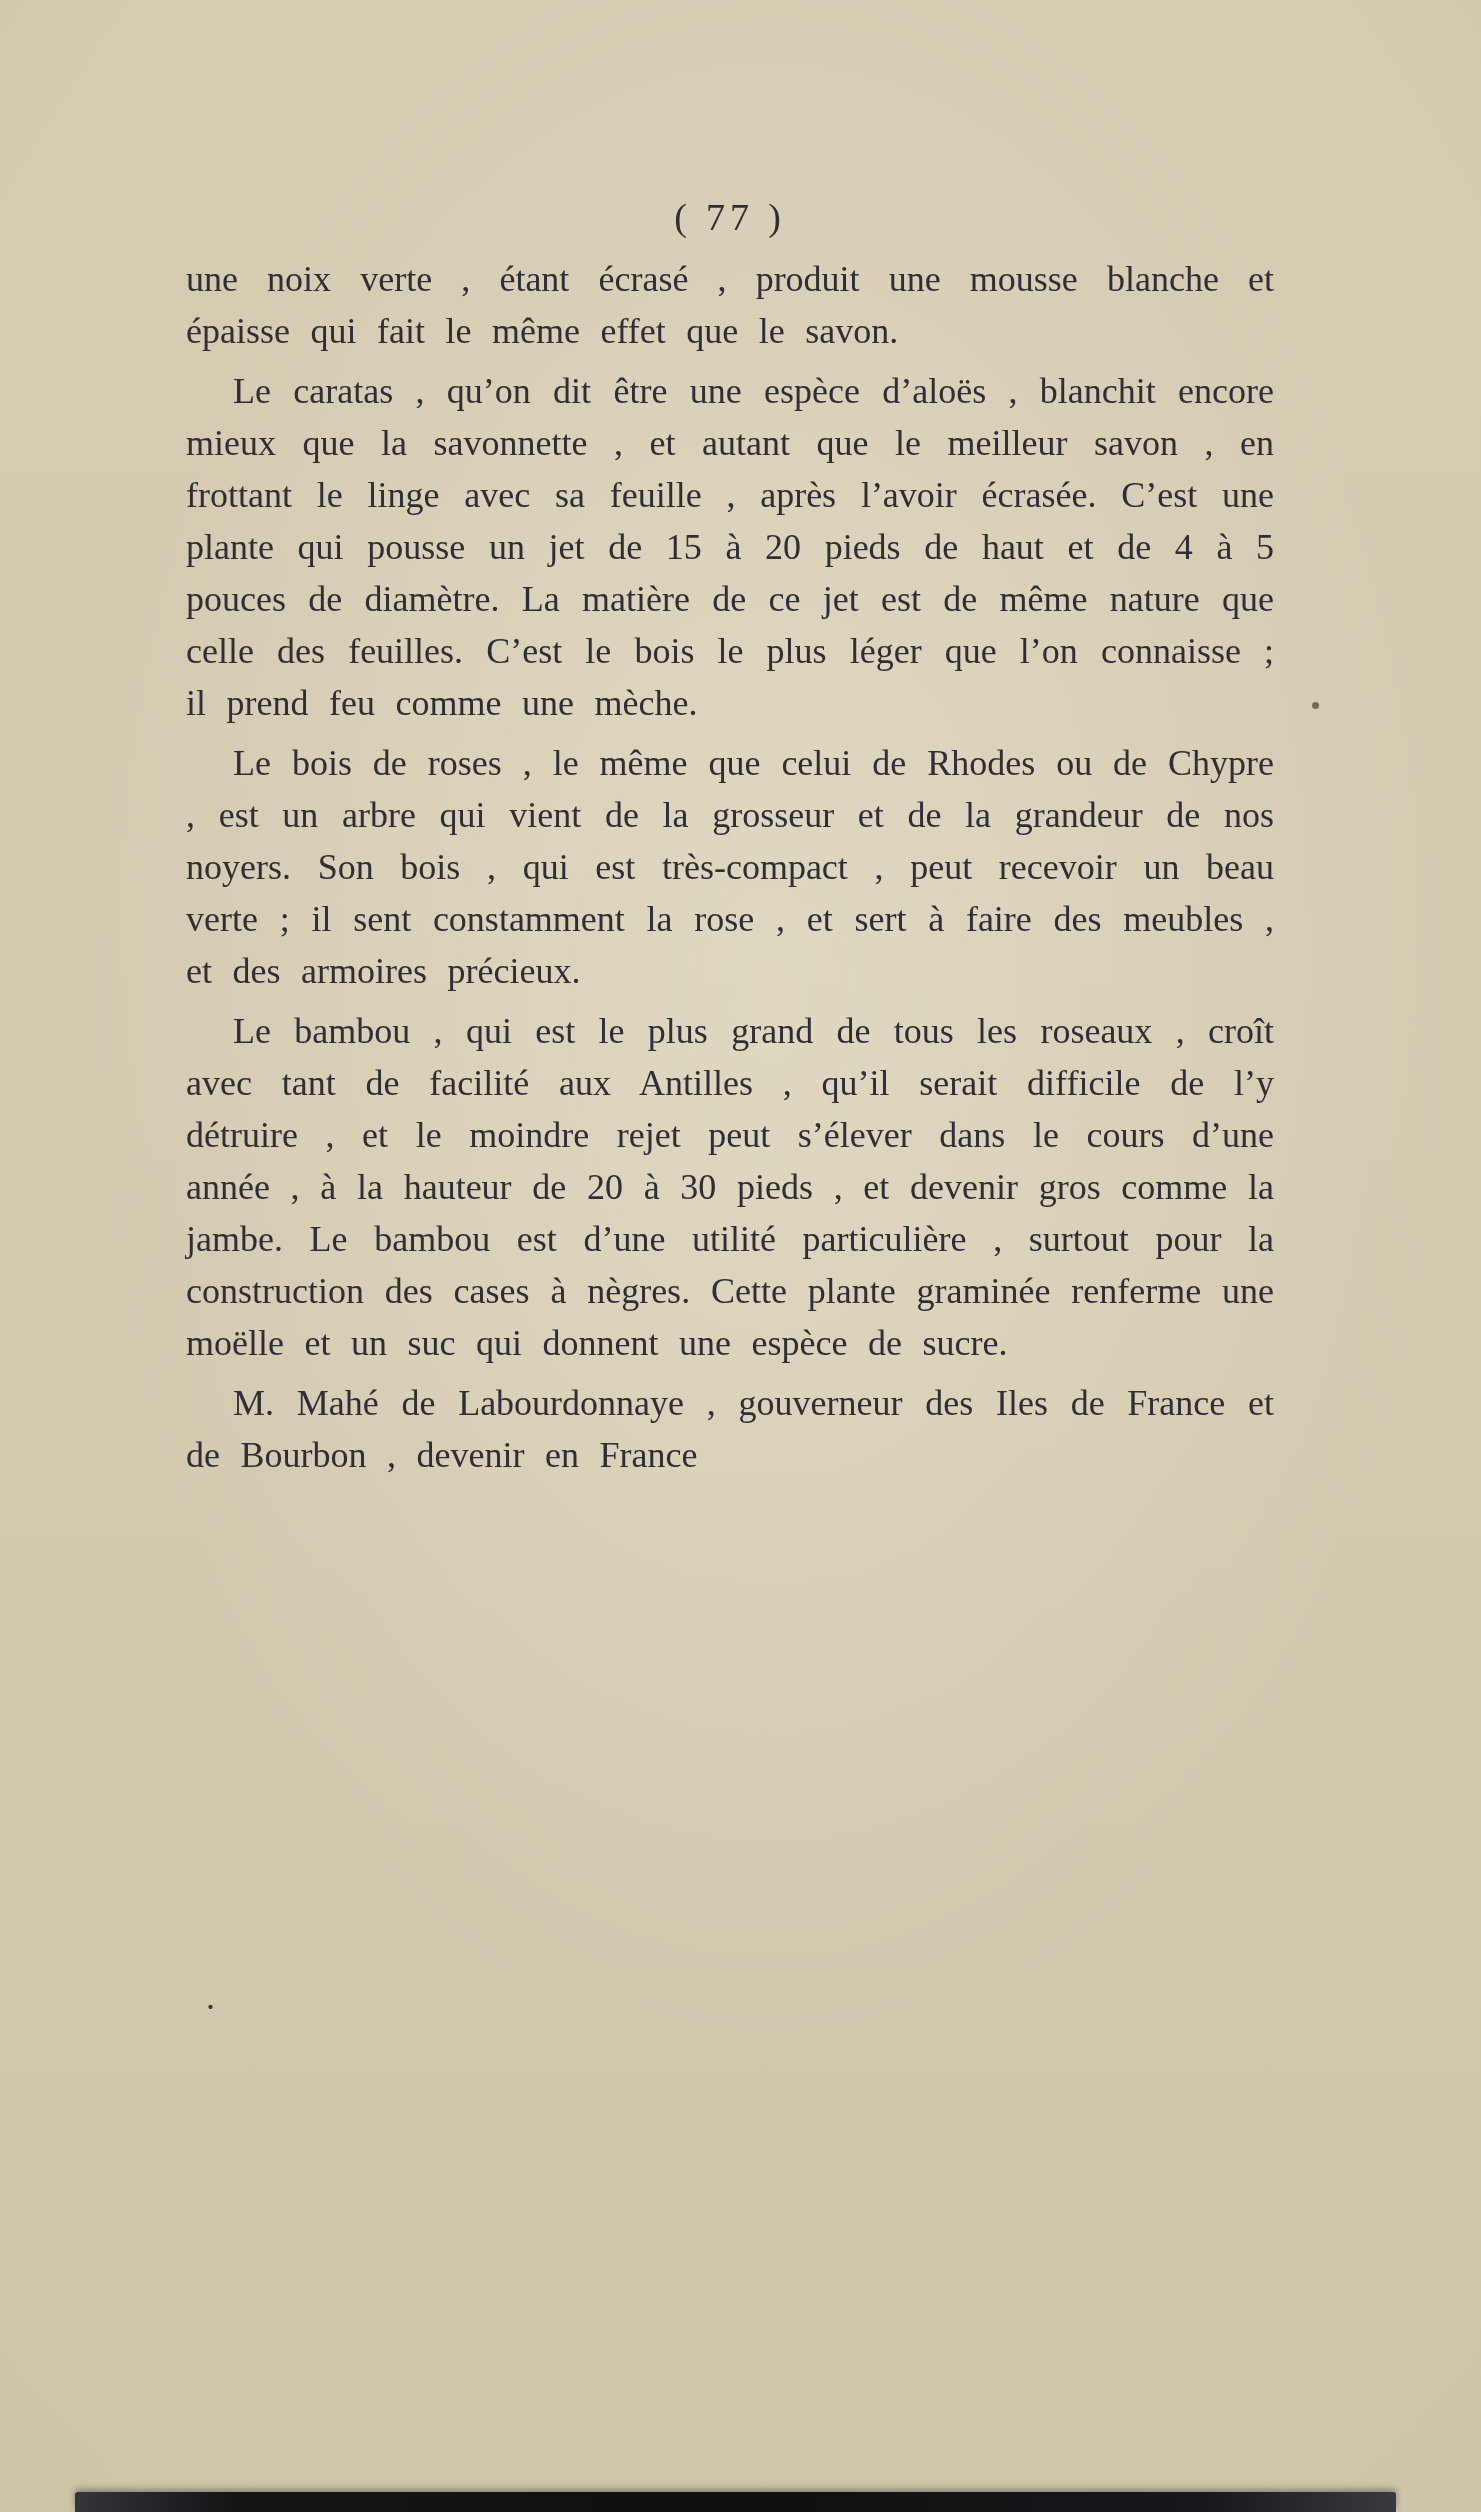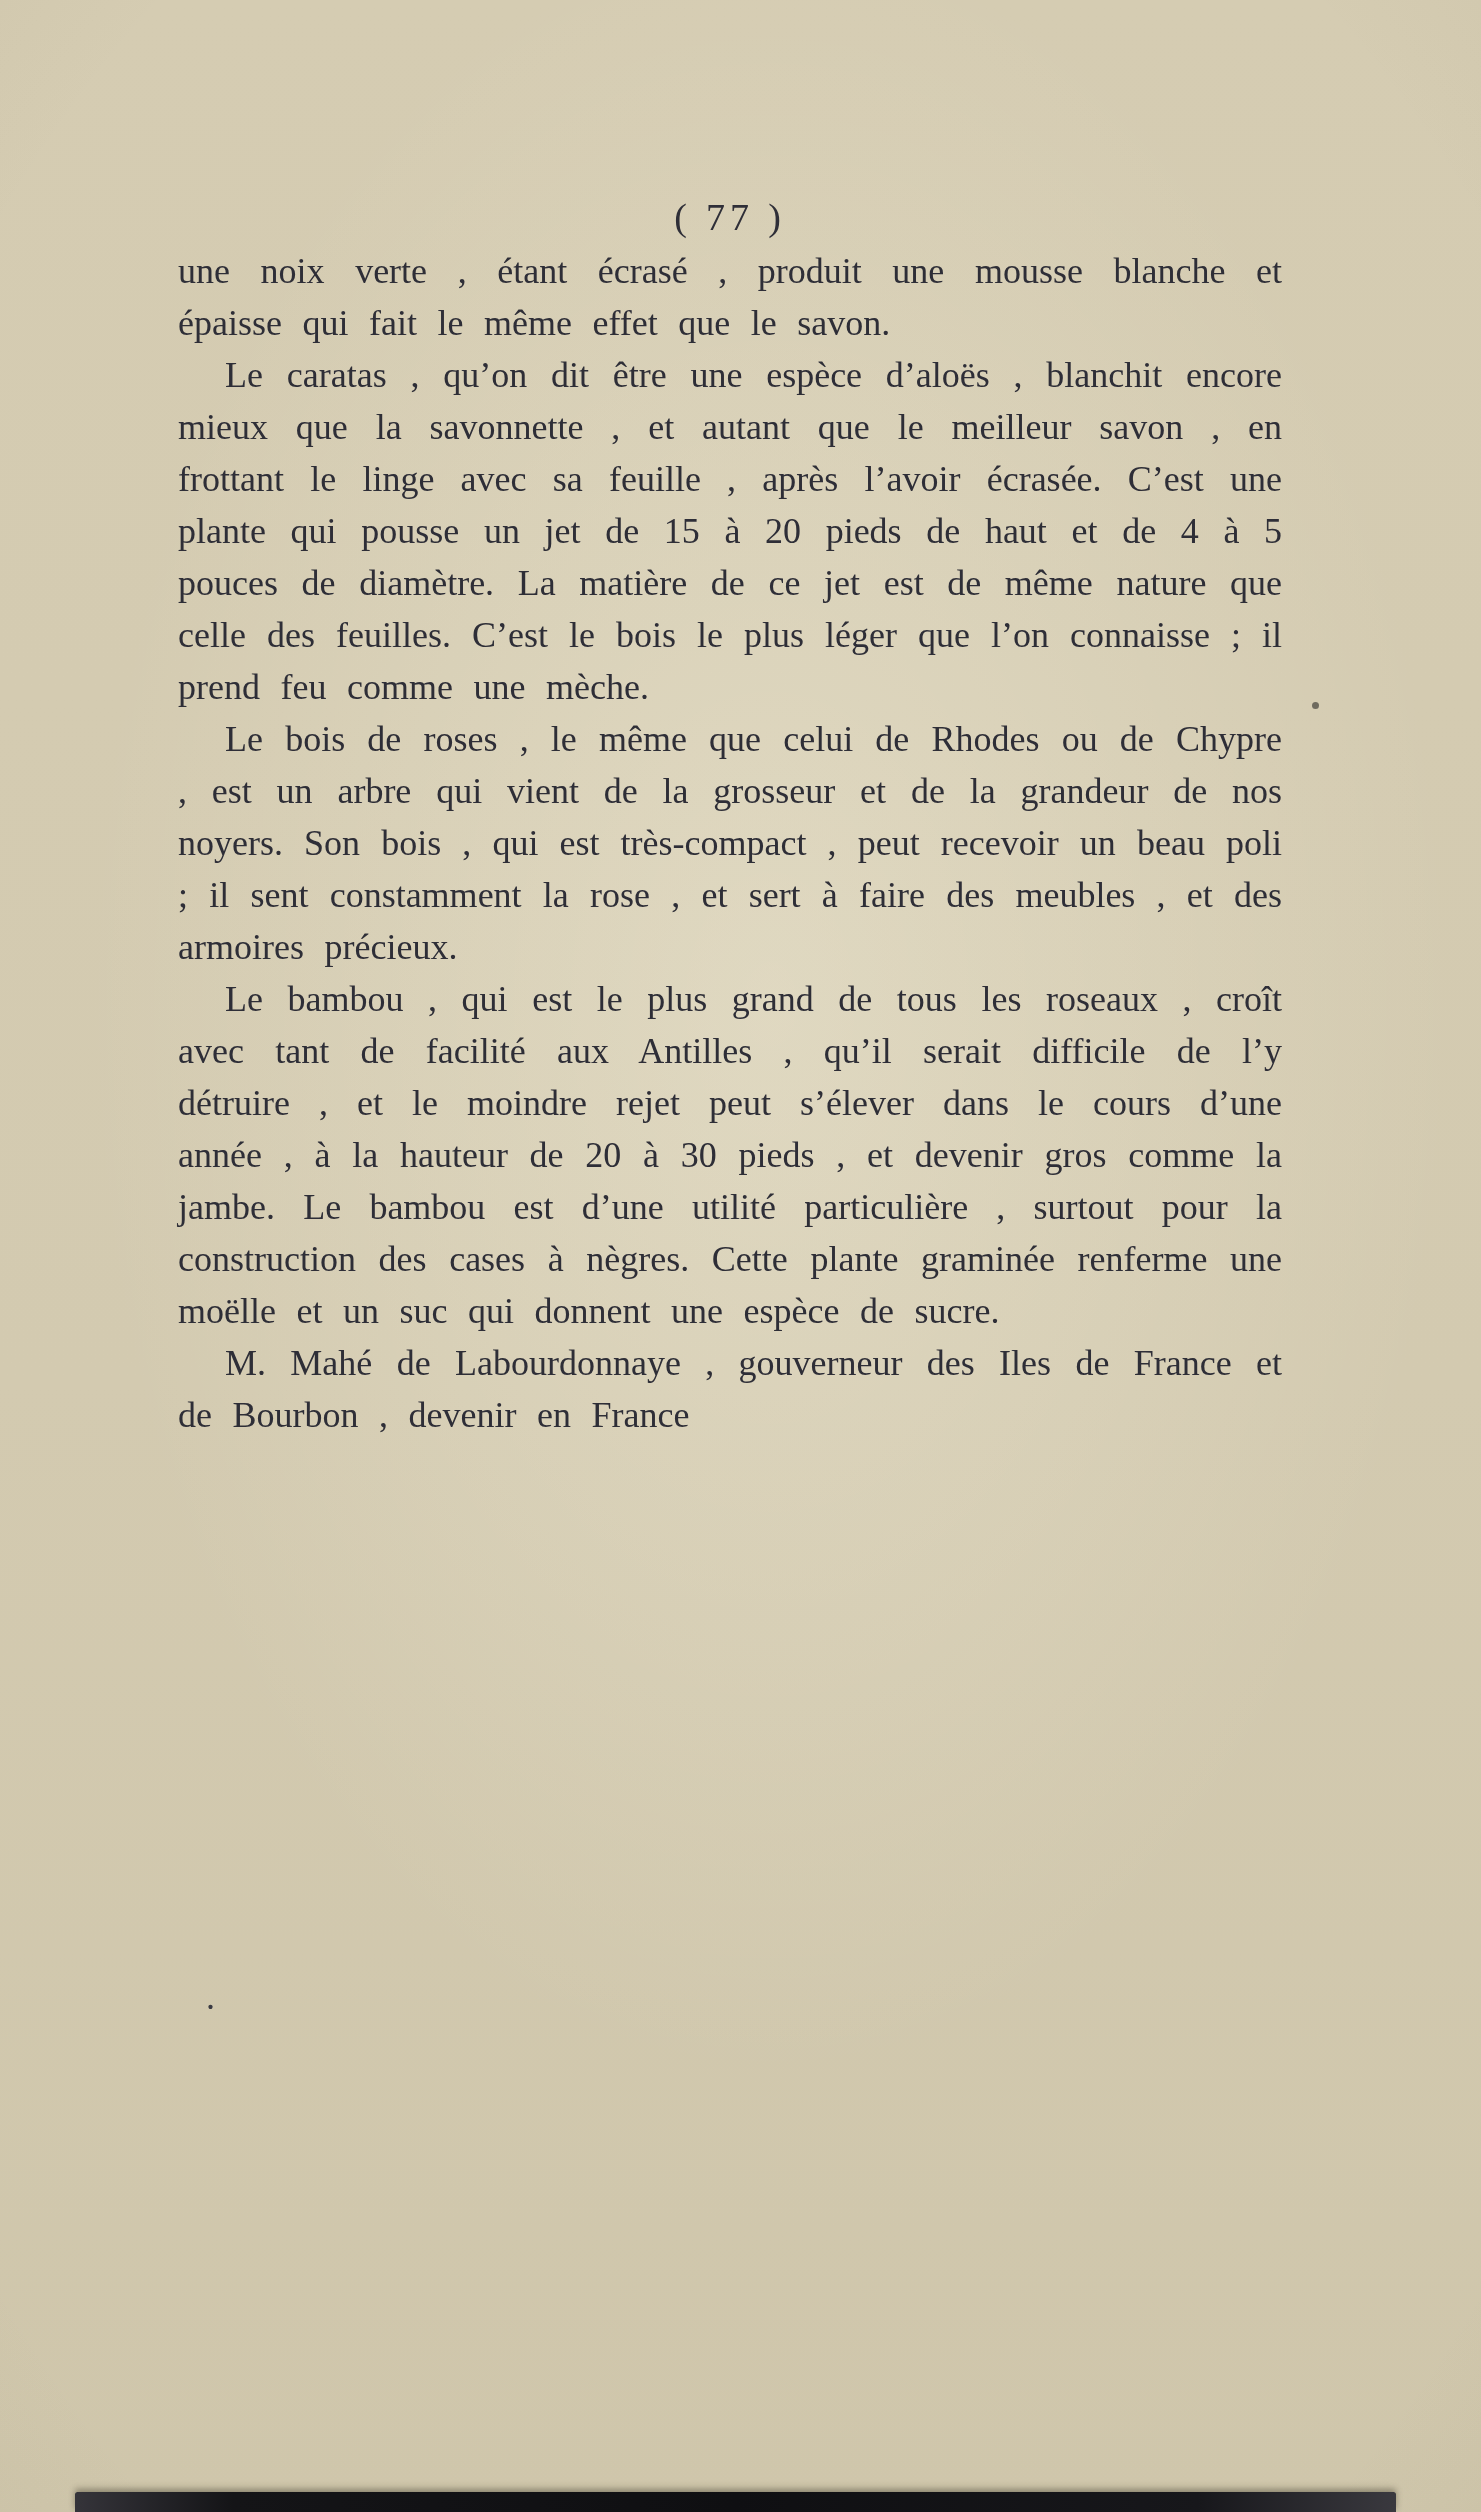--- a/index.html
+++ b/index.html
@@ -38,21 +38,21 @@
     top: 245px;
     left: 178px;
     width: 1104px;
     font-size: 36px;
     line-height: 52px;
     color: #2e2e37;
     text-align: justify;
     word-spacing: 0.32em;
   }
   .para {
-    margin: 0;
+    margin: 8px;
     text-indent: 0;
   }
   .para.indent {
     text-indent: 47px;
   }
   .stray-dot {
     position: absolute;
     top: 1976px;
     left: 206px;
     font-size: 36px;
@@ -82,21 +82,21 @@
 </head>
 <body>
 
 <div class="scan">
 
   <div class="page-number">( 77 )</div>
 
   <div class="text-block">
     <p class="para no-indent">une noix verte , étant écrasé , produit une mousse blanche et épaisse qui fait le même effet que le savon.</p>
     <p class="para indent">Le caratas , qu’on dit être une espèce d’aloës , blanchit encore mieux que la savonnette , et autant que le meilleur savon , en frottant le linge avec sa feuille , après l’avoir écrasée. C’est une plante qui pousse un jet de 15 à 20 pieds de haut et de 4 à 5 pouces de diamètre. La matière de ce jet est de même nature que celle des feuilles. C’est le bois le plus léger que l’on connaisse ; il prend feu comme une mèche.</p>
-    <p class="para indent">Le bois de roses , le même que celui de Rhodes ou de Chypre , est un arbre qui vient de la grosseur et de la grandeur de nos noyers. Son bois , qui est très-compact , peut recevoir un beau poli ; il sent constamment la rose , et sert à faire des meubles , et des armoires précieux.</p>
+    <p class="para indent">Le bois de roses , le même que celui de Rhodes ou de Chypre , est un arbre qui vient de la grosseur et de la grandeur de nos noyers. Son bois , qui est très-compact , peut recevoir un beau verte ; il sent constamment la rose , et sert à faire des meubles , et des armoires précieux.</p>
     <p class="para indent">Le bambou , qui est le plus grand de tous les roseaux , croît avec tant de facilité aux Antilles , qu’il serait difficile de l’y détruire , et le moindre rejet peut s’élever dans le cours d’une année , à la hauteur de 20 à 30 pieds , et devenir gros comme la jambe. Le bambou est d’une utilité particulière , surtout pour la construction des cases à nègres. Cette plante graminée renferme une moëlle et un suc qui donnent une espèce de sucre.</p>
     <p class="para indent">M. Mahé de Labourdonnaye , gouverneur des Iles de France et de Bourbon , devenir en France</p>
   </div>
 
   <div class="stray-dot">.</div>
 
   <div class="edge-speck"></div>
 
   <div class="bottom-edge"></div>
 

